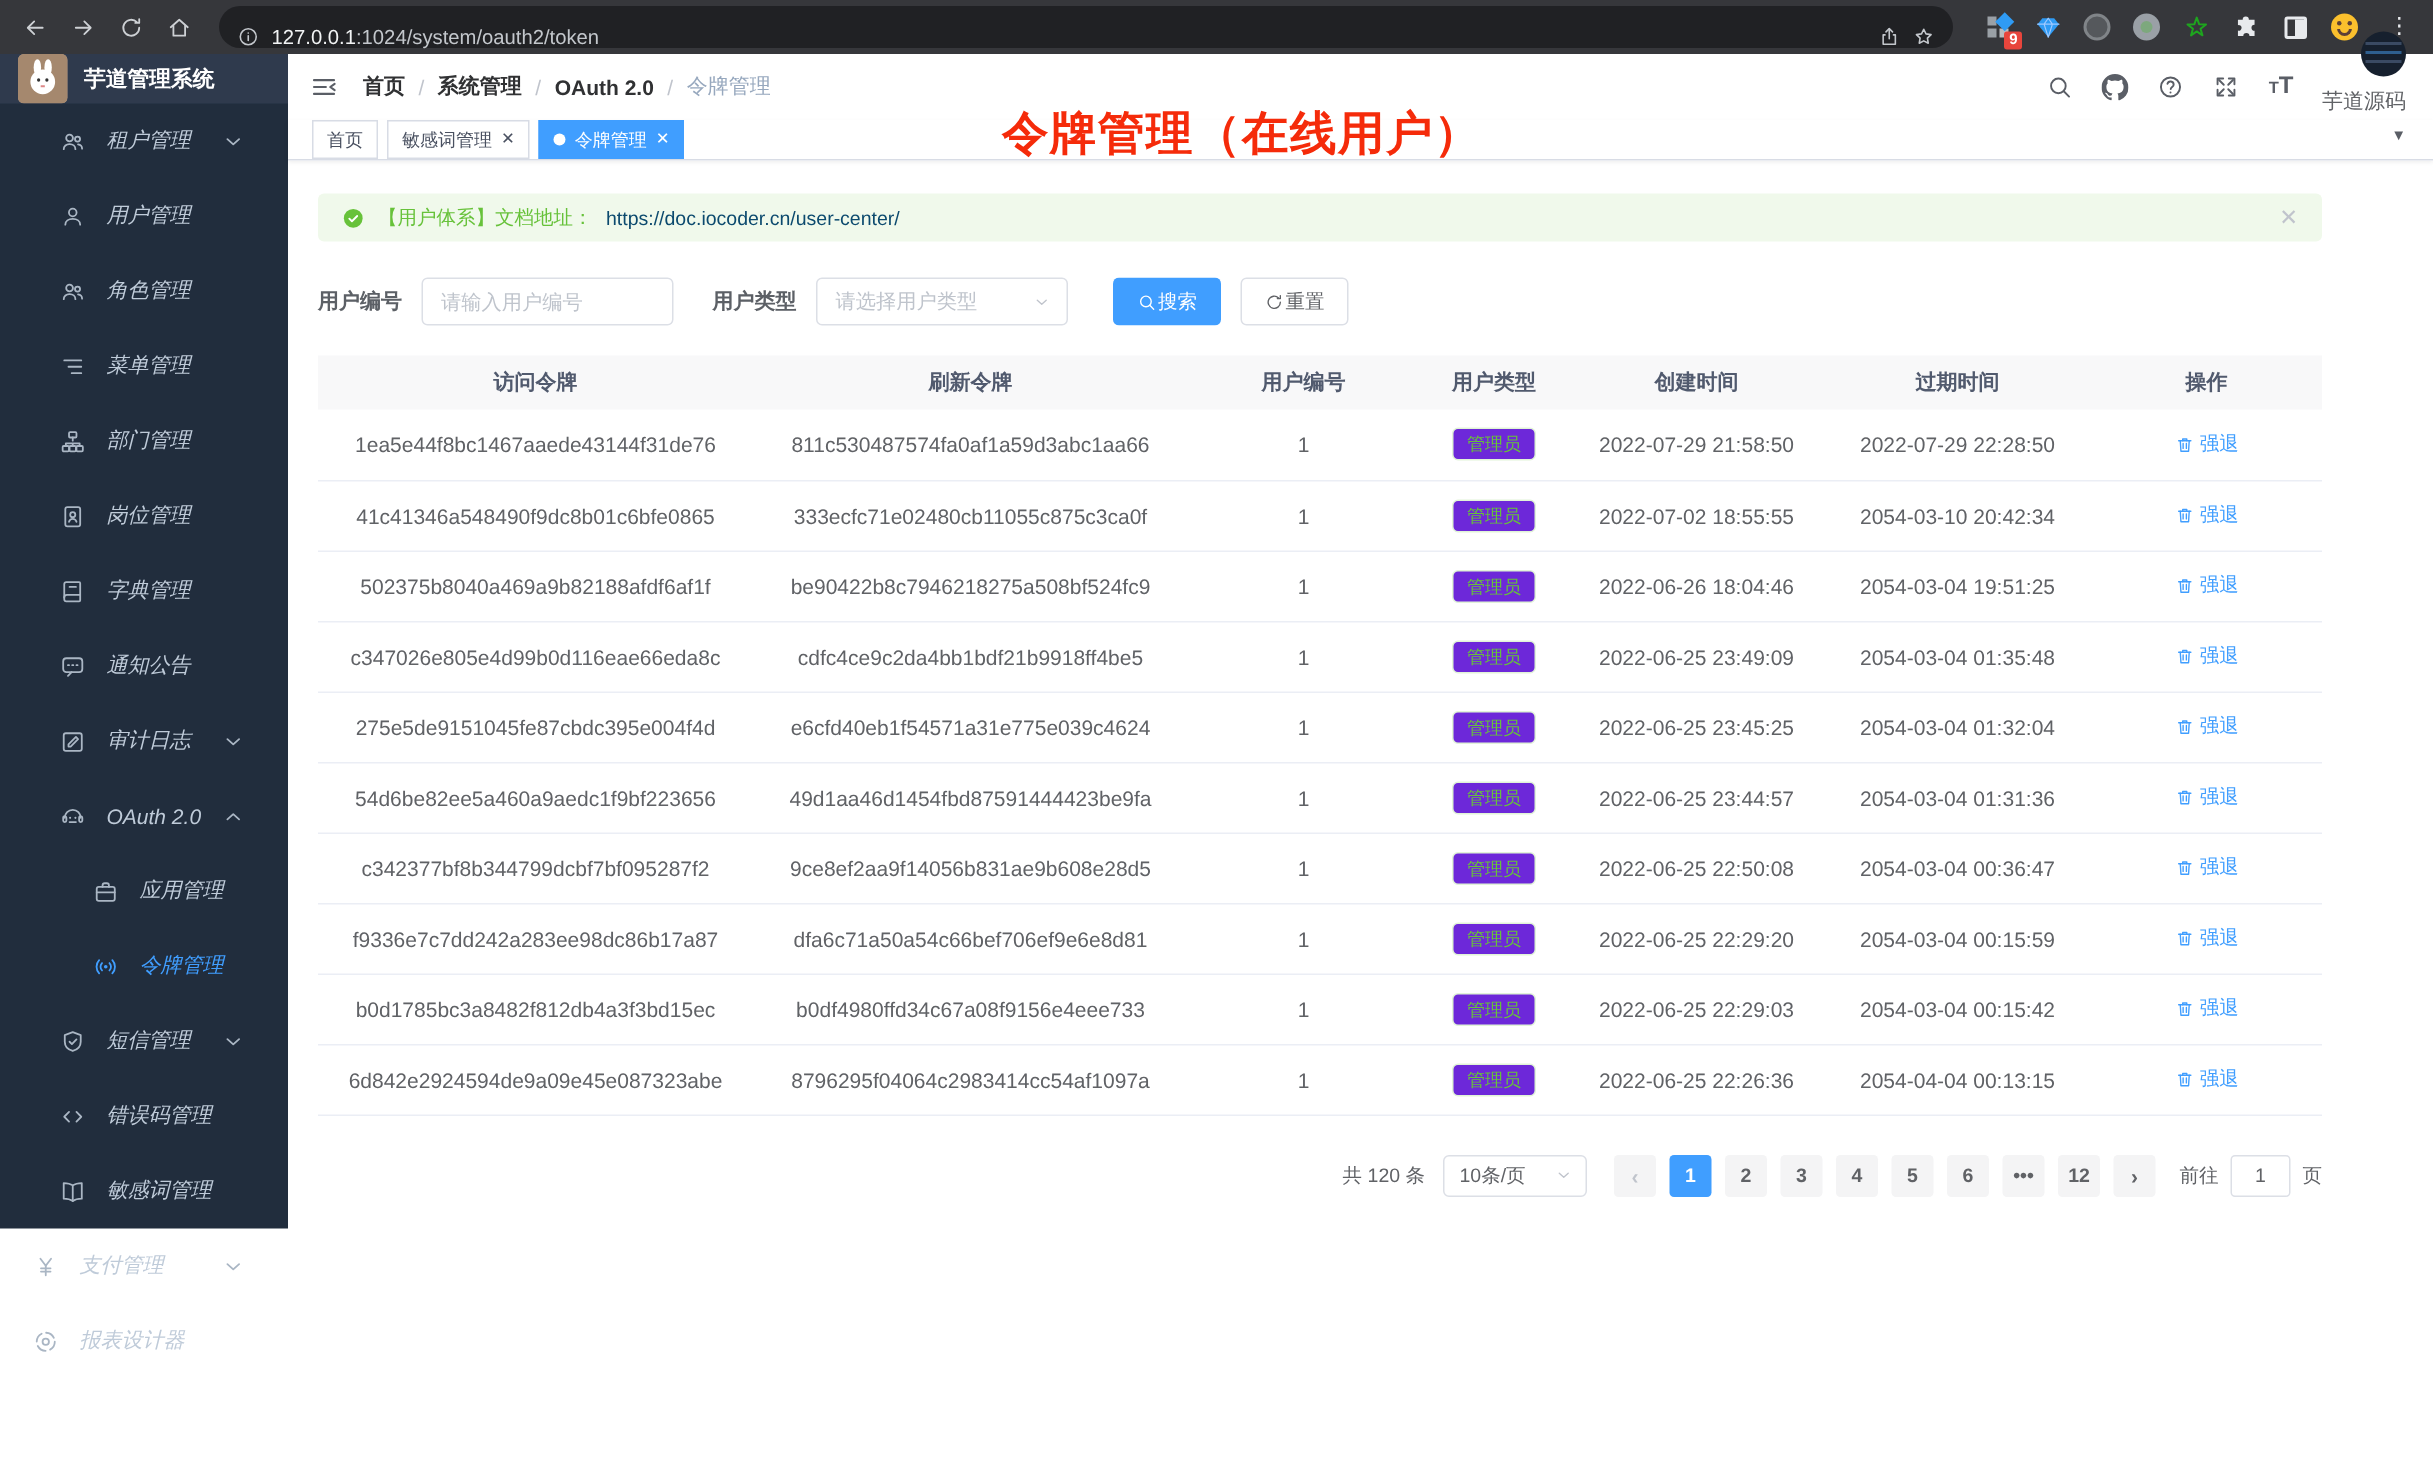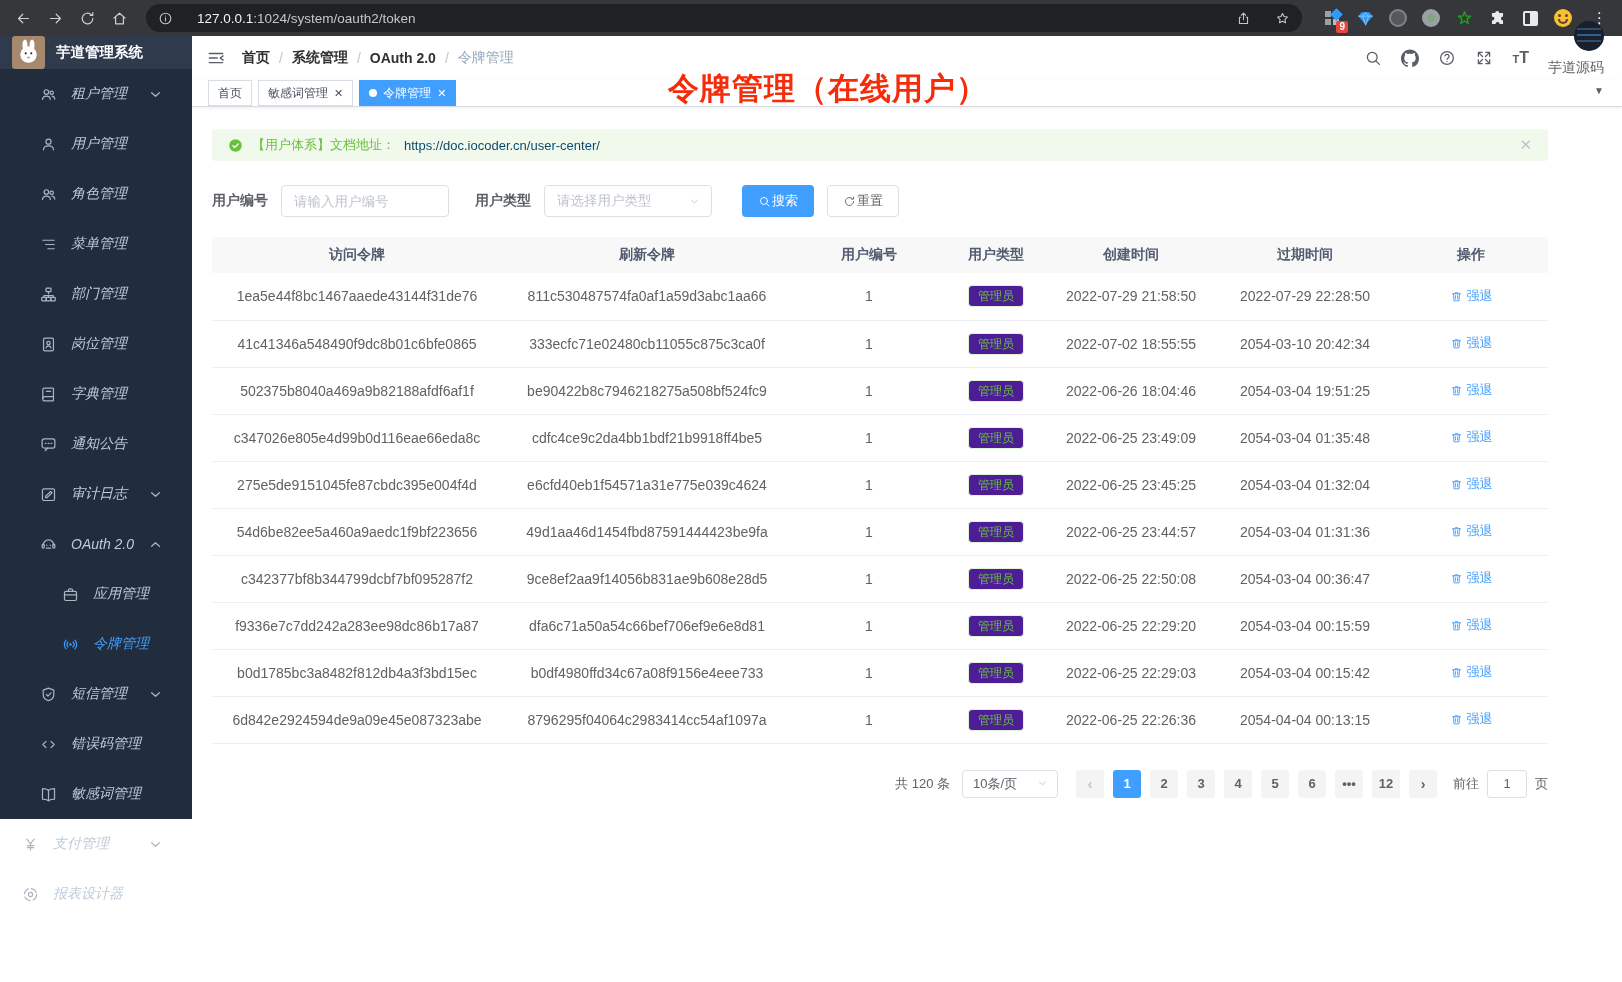--- a/index.html
+++ b/index.html
@@ -5,21 +5,21 @@
   * { margin:0; padding:0; box-sizing:border-box; }
   html,body { width:1622px; height:982px; overflow:hidden; }
   body { font-family:"Liberation Sans","DejaVu Sans",sans-serif; position:relative; background:#fff; }
 
   .icn { display:inline-flex; align-items:center; justify-content:center; }
   .icn svg { width:1em; height:1em; fill:none; stroke:currentColor; stroke-width:1.7; stroke-linecap:round; stroke-linejoin:round; display:block; }
 
   
   .browser { height:36px; background:#36373b; display:flex; align-items:center; padding:0 10px; gap:6px; }
   .b-btn { width:26px; height:26px; color:#cdd0d4; font-size:17px; display:flex; align-items:center; justify-content:center; border-radius:50%; cursor:pointer; }
-  .url-pill { flex:1; height:28px; margin:0 8px; background:#202124; border-radius:14px; display:flex; align-items:center; padding:0 12px; gap:24px; color:#bdc1c6; font-size:13.5px; cursor:text; }
+  .url-pill { flex:1; height:28px; margin:0 8px; background:#202124; border-radius:14px; display:flex; align-items:flex-end; padding:0 12px; gap:8px; color:#bdc1c6; font-size:13.5px; cursor:text; }
   .url-host { color:#f1f3f4; font-weight:500; }
   .url-rest { color:#c3c7cc; }
   .pill-sp { flex:1; }
   .pill-ic { color:#c3c7cc; font-size:15px; cursor:pointer; }
   .ext-area { display:flex; align-items:center; gap:13px; padding:0 6px; }
   .ext { width:20px; height:20px; position:relative; display:flex; align-items:center; justify-content:center; cursor:pointer; }
   .ext-grid { width:14px; height:14px; position:relative; }
   .ext-grid i { position:absolute; width:6px; height:6px; background:#9aa0a6; }
   .ext-grid i:nth-child(1){left:0;top:0} .ext-grid i:nth-child(2){left:0;top:8px}
   .ext-grid i:nth-child(3){left:8px;top:8px;background:#b9bcbf}
@@ -95,21 +95,21 @@
   .sel-caret { color:#c0c4cc; font-size:13px; }
   .btn { height:32px; border-radius:4px; font-size:13px; display:inline-flex; align-items:center; gap:1px; padding:0 15px; cursor:pointer; border:1px solid transparent; }
   .btn .icn { font-size:13px; }
   .btn-primary { background:#409eff; color:#fff; margin-right:13px; }
   .btn-plain { background:#fff; border-color:#dcdfe6; color:#606266; }
 
   table { width:1336px; margin-top:20px; border-collapse:collapse; table-layout:fixed; }
   th { height:36px; background:#f8f8f9; color:#515a6e; font-size:14px; font-weight:700; text-align:center; }
   td { height:47px; border-bottom:1px solid #ebeef5; font-size:14px; color:#606266; text-align:center; white-space:nowrap; overflow:hidden; }
   col.c1{width:290px} col.c2{width:290px} col.c3{width:154px} col.c4{width:100px} col.c5{width:170px} col.c6{width:178px} col.c7{width:154px}
-  .tag-success { display:inline-block; background:#4c1d95; border:1px solid #e1f3d8; color:#67c23a; border-radius:4px; font-size:12px; line-height:18px; padding:1px 9px; }
+  .tag-success { display:inline-block; background:#6d28d9; border:1px solid #e1f3d8; color:#67c23a; border-radius:4px; font-size:12px; line-height:18px; padding:1px 9px; }
   .op-link { color:#409eff; font-size:13px; display:inline-flex; align-items:center; gap:4px; cursor:pointer; }
   .op-link .icn { font-size:13px; }
 
   .pager-row { width:1336px; display:flex; align-items:center; justify-content:flex-end; margin-top:26px; font-size:13px; color:#606266; gap:0; }
   .pg-total { margin-right:12px; }
   .size-select { width:96px; height:28px; border:1px solid #dcdfe6; border-radius:4px; display:flex; align-items:center; justify-content:space-between; padding:0 8px 0 10px; color:#606266; margin-right:18px; cursor:pointer; }
   .pager { display:flex; align-items:center; gap:9px; }
   .pg-btn { min-width:28px; height:28px; padding:0 3px; background:#f4f4f5; color:#606266; border-radius:3px; display:flex; align-items:center; justify-content:center; font-weight:700; font-size:13px; cursor:pointer; }
   .pg-btn.active { background:#409eff; color:#fff; }
   .pg-btn.nav { font-size:14px; }

